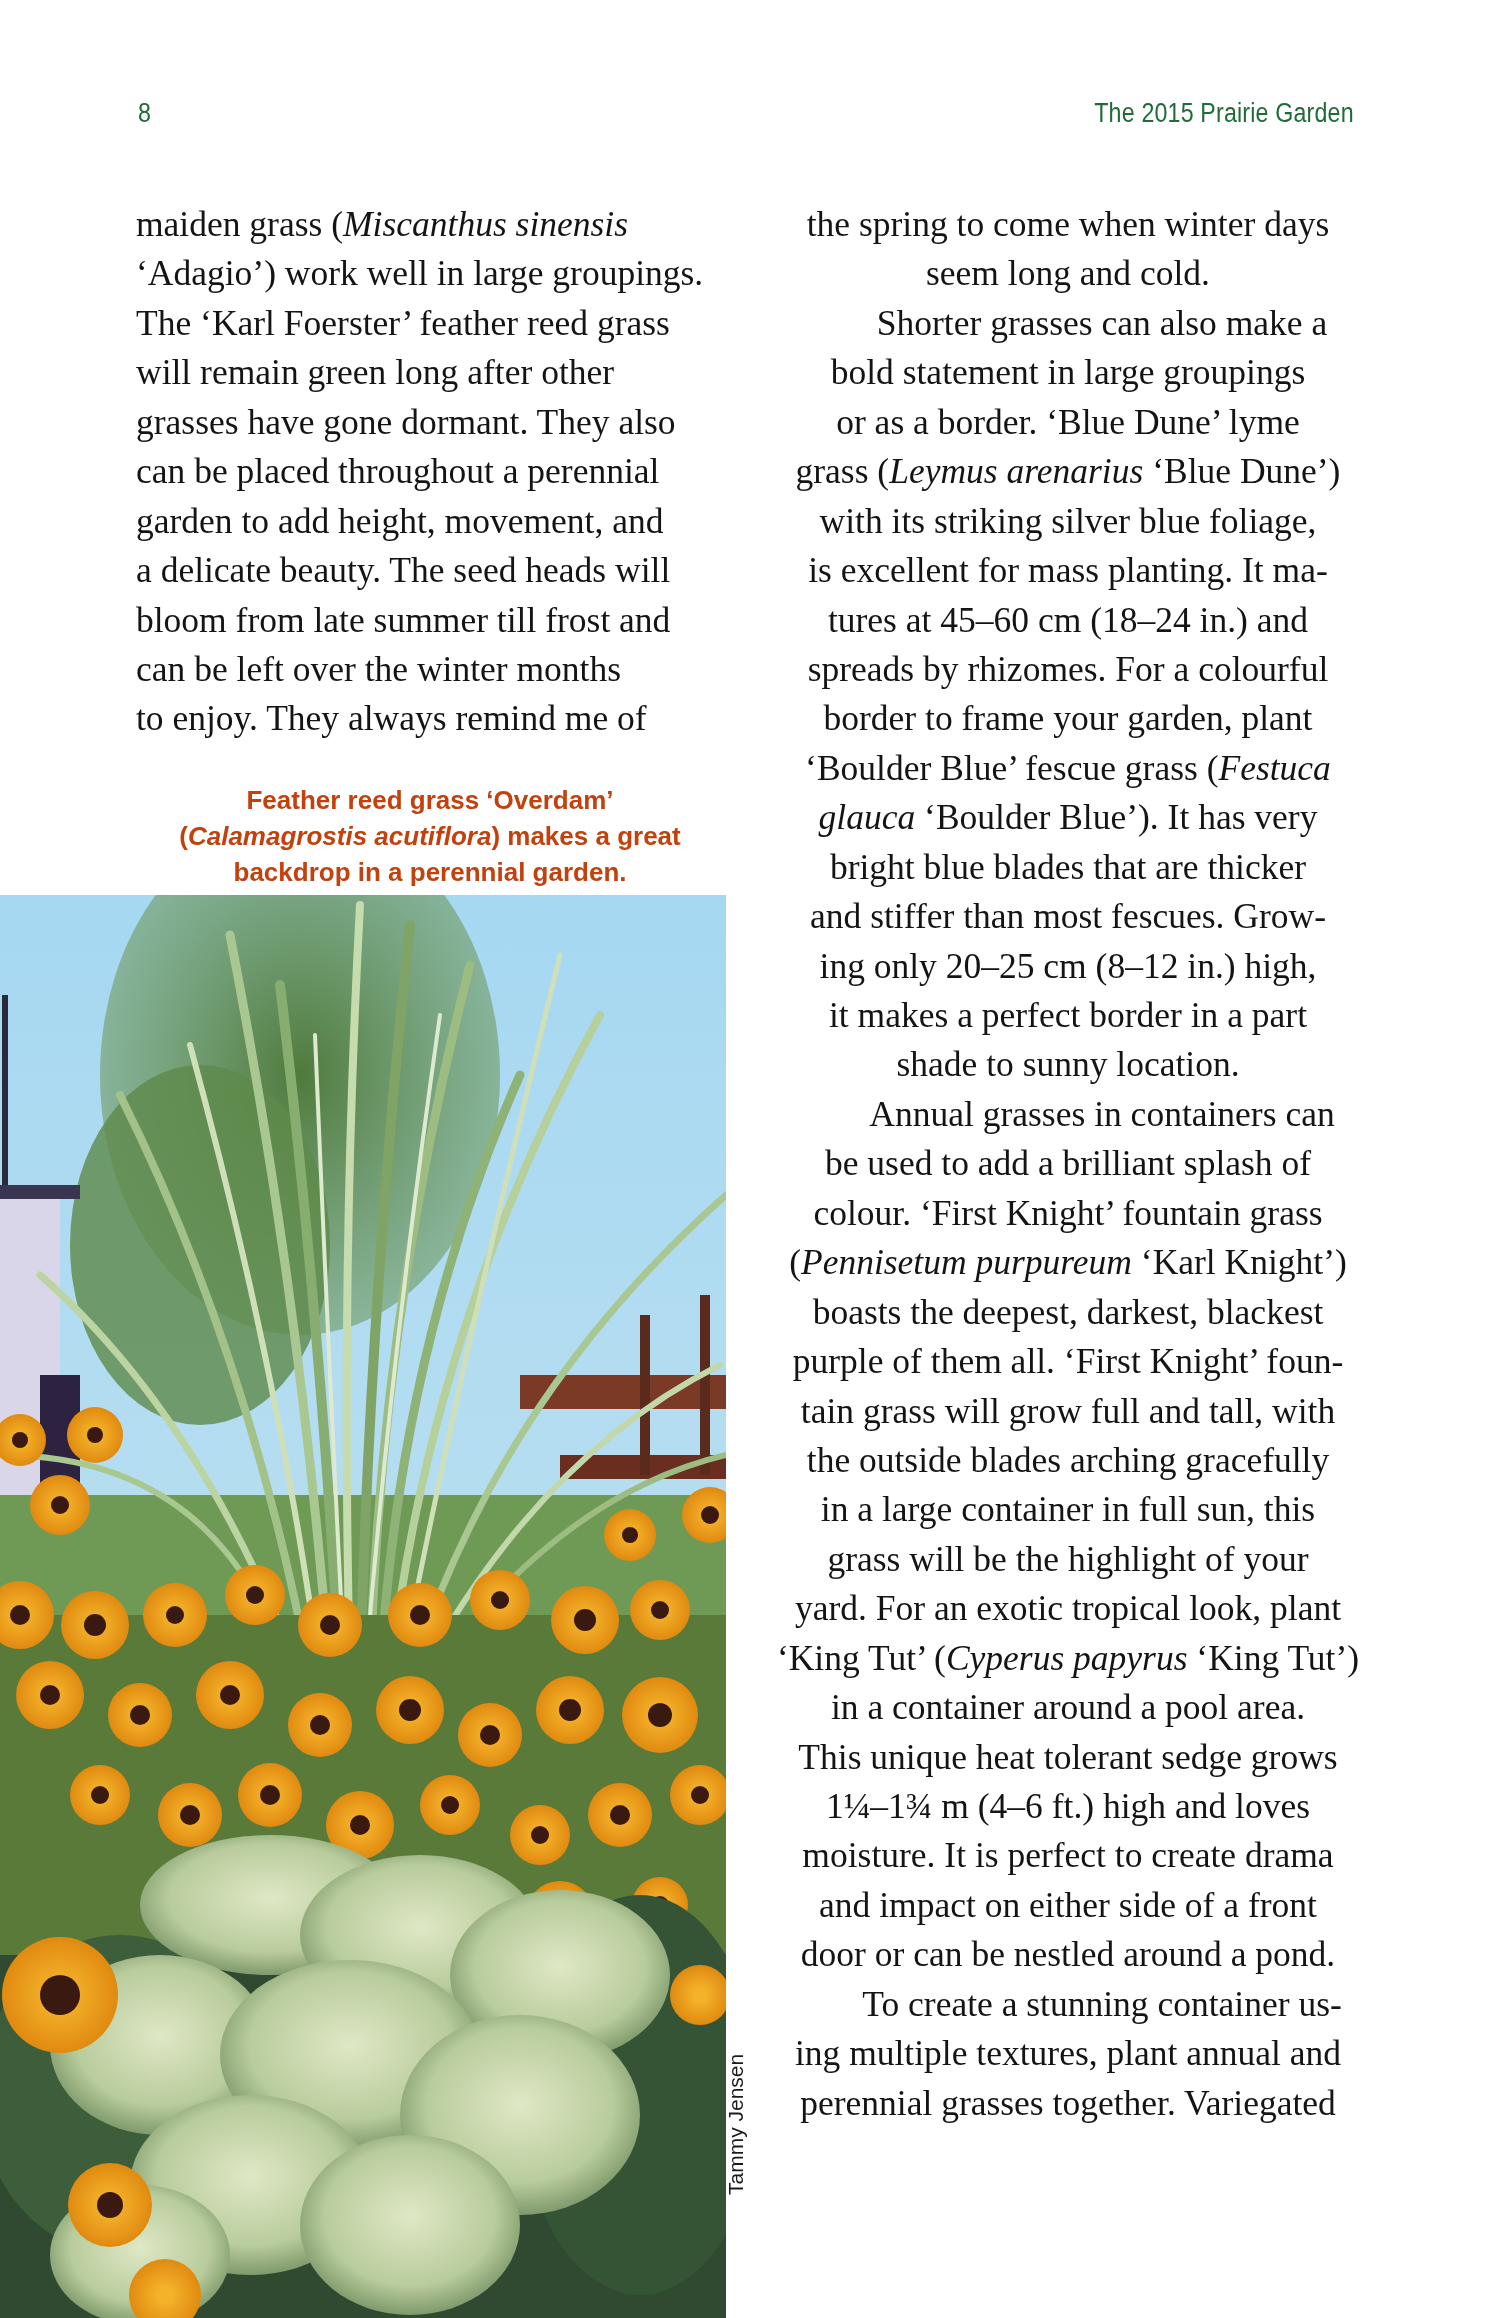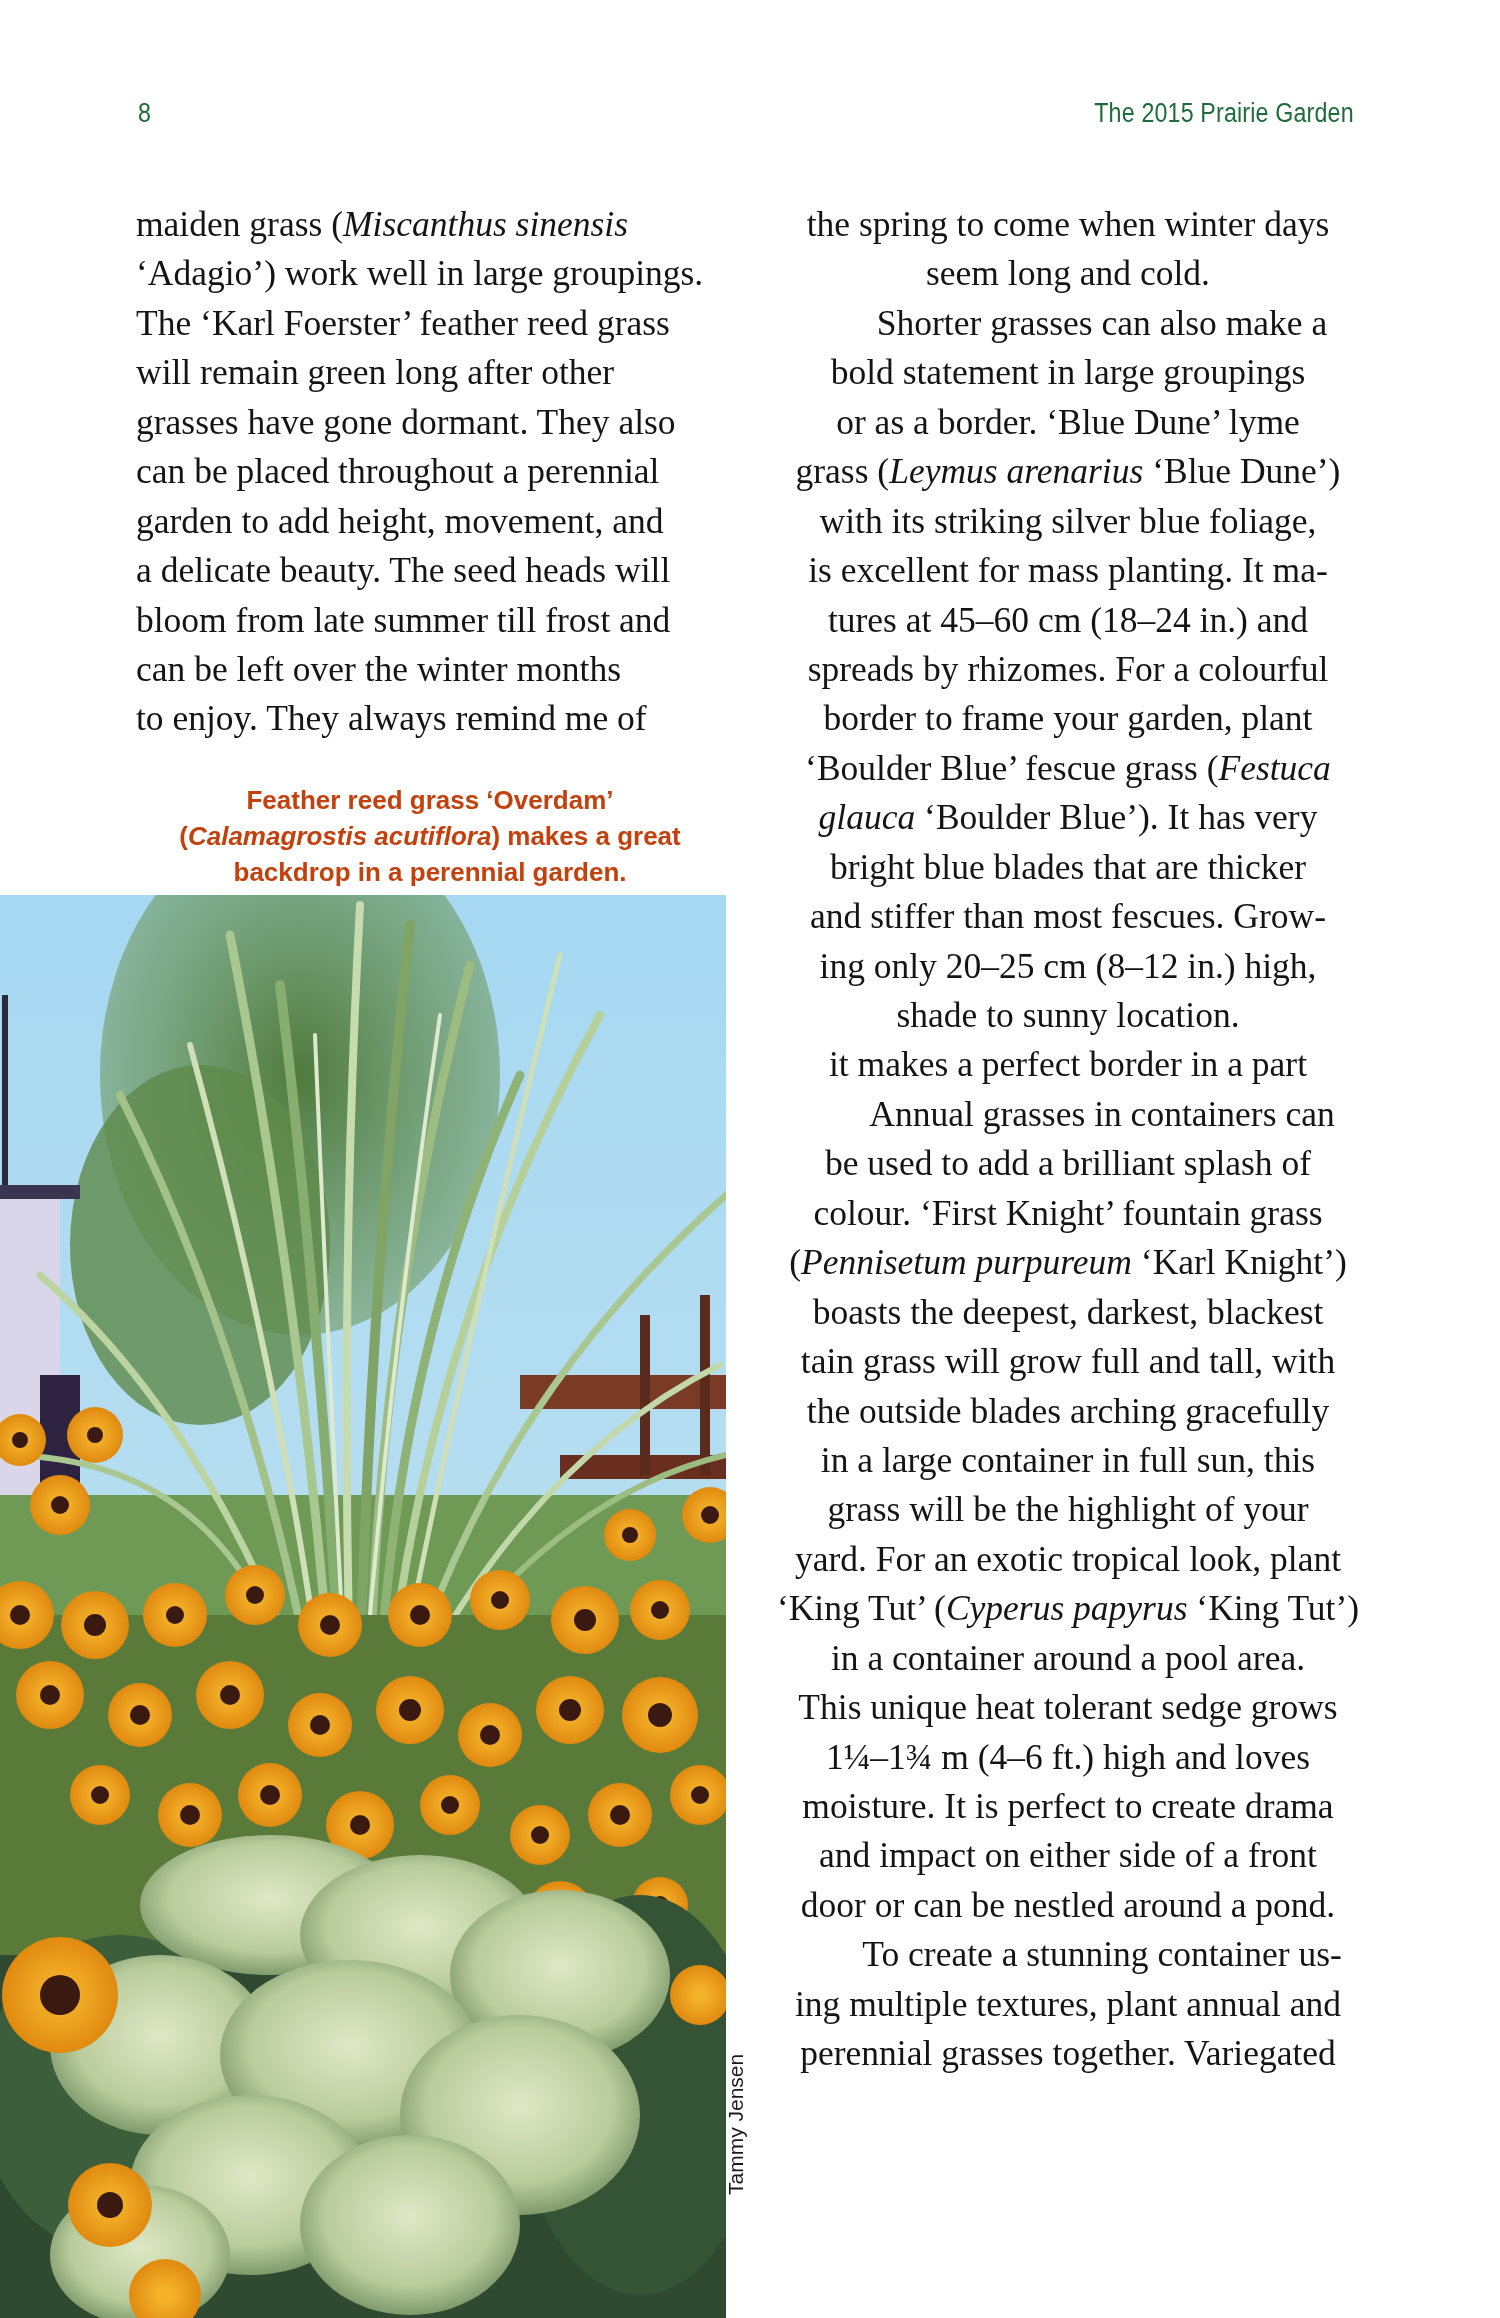--- a/index.html
+++ b/index.html
@@ -250,27 +250,28 @@
     <span class="line"><span>with its striking silver blue foliage,</span><i></i><span></span></span>
     <span class="line"><span>is excellent for mass planting. It ma-</span><i></i><span></span></span>
     <span class="line"><span>tures at 45–60 cm (18–24 in.) and</span><i></i><span></span></span>
     <span class="line"><span>spreads by rhizomes. For a colourful</span><i></i><span></span></span>
     <span class="line"><span>border to frame your garden, plant</span><i></i><span></span></span>
     <span class="line"><span>‘Boulder Blue’ fescue grass (</span><i>Festuca</i><span></span></span>
     <span class="line"><span></span><i>glauca</i><span> ‘Boulder Blue’). It has very</span></span>
     <span class="line"><span>bright blue blades that are thicker</span><i></i><span></span></span>
     <span class="line"><span>and stiffer than most fescues. Grow-</span><i></i><span></span></span>
     <span class="line"><span>ing only 20–25 cm (8–12 in.) high,</span><i></i><span></span></span>
+    <span class="line"><span>it makes a perfect border in a part</span><i></i><span></span></span>
     <span class="line"><span>shade to sunny location.</span><i></i><span></span></span>
-    <span class="line"><span>it makes a perfect border in a part</span><i></i><span></span></span>
     <span class="line indent"><span>Annual grasses in containers can</span><i></i><span></span></span>
     <span class="line"><span>be used to add a brilliant splash of</span><i></i><span></span></span>
     <span class="line"><span>colour. ‘First Knight’ fountain grass</span><i></i><span></span></span>
     <span class="line"><span>(</span><i>Pennisetum purpureum</i><span> ‘Karl Knight’)</span></span>
     <span class="line"><span>boasts the deepest, darkest, blackest</span><i></i><span></span></span>
+    <span class="line"><span>purple of them all. ‘First Knight’ foun-</span><i></i><span></span></span>
     <span class="line"><span>tain grass will grow full and tall, with</span><i></i><span></span></span>
     <span class="line"><span>the outside blades arching gracefully</span><i></i><span></span></span>
     <span class="line"><span>in a large container in full sun, this</span><i></i><span></span></span>
     <span class="line"><span>grass will be the highlight of your</span><i></i><span></span></span>
     <span class="line"><span>yard. For an exotic tropical look, plant</span><i></i><span></span></span>
     <span class="line"><span>‘King Tut’ (</span><i>Cyperus papyrus</i><span> ‘King Tut’)</span></span>
     <span class="line"><span>in a container around a pool area.</span><i></i><span></span></span>
     <span class="line"><span>This unique heat tolerant sedge grows</span><i></i><span></span></span>
     <span class="line"><span>1¼–1¾ m (4–6 ft.) high and loves</span><i></i><span></span></span>
     <span class="line"><span>moisture. It is perfect to create drama</span><i></i><span></span></span>

